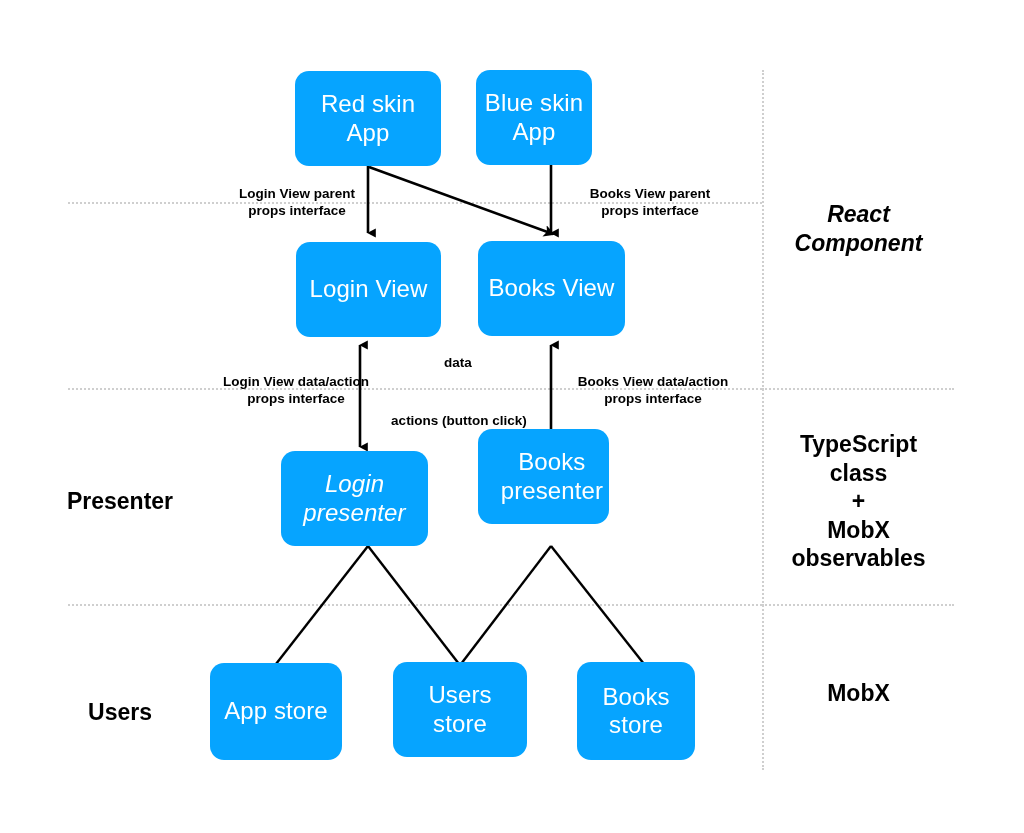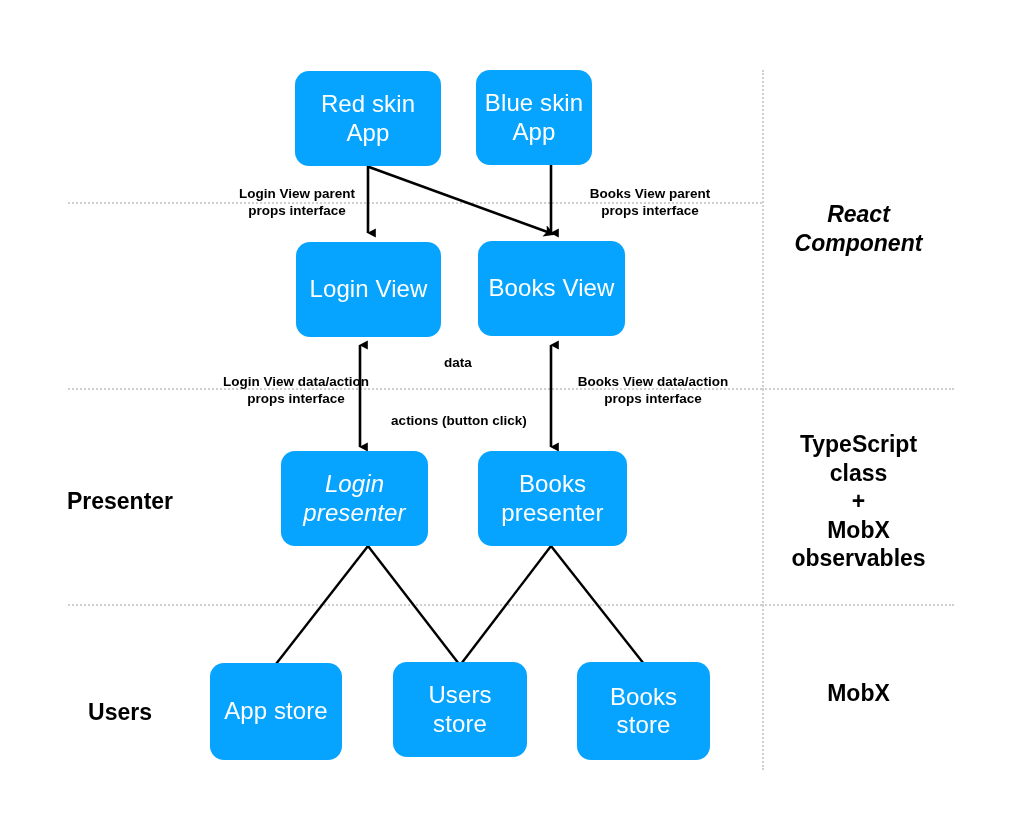--- a/index.html
+++ b/index.html
@@ -146,34 +146,34 @@
 
   <div class="node" style="left:478px; top:241px; width:147px; height:95px;">
     <span class="node-label">Books View</span>
   </div>
 
   <div class="node" style="left:281px; top:451px; width:147px; height:95px;font-style:italic;">
     <span class="node-label">Login
 presenter</span>
   </div>
 
-  <div class="node" style="left:478px; top:451px; width:149px; height:95px;">
+  <div class="node" style="left:478px; top:429px; width:131px; height:95px;justify-content:flex-end;">
     <span class="node-label">Books
 presenter</span>
   </div>
 
   <div class="node" style="left:210px; top:663px; width:132px; height:97px;">
     <span class="node-label">App store</span>
   </div>
 
   <div class="node" style="left:393px; top:662px; width:134px; height:95px;">
     <span class="node-label">Users store</span>
   </div>
 
-  <div class="node" style="left:577px; top:662px; width:133px; height:98px;">
+  <div class="node" style="left:577px; top:662px; width:118px; height:98px;">
     <span class="node-label">Books store</span>
   </div>
 
 
   <div class="side-label" style="left:30px; top:487px; width:180px;">Presenter</div>
 
   <div class="side-label" style="left:40px; top:698px; width:160px;">Users</div>
 
   <div class="side-label" style="left:776px; top:200px; width:165px;font-style:italic;">React
 Component</div>

